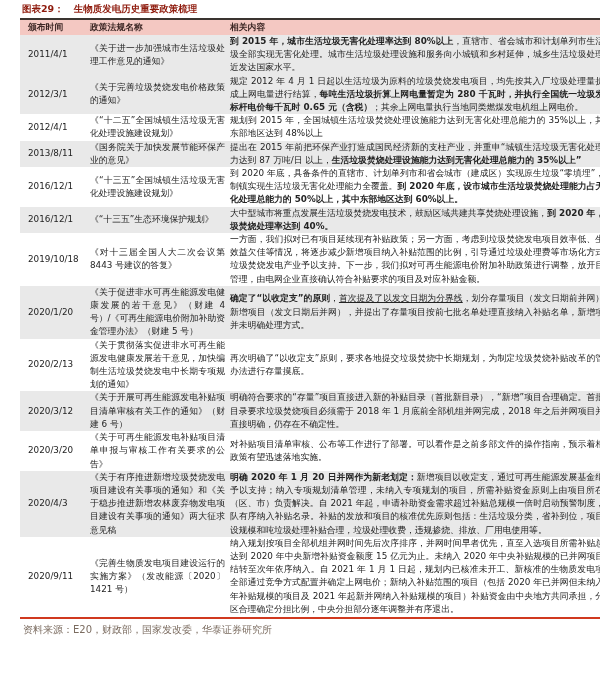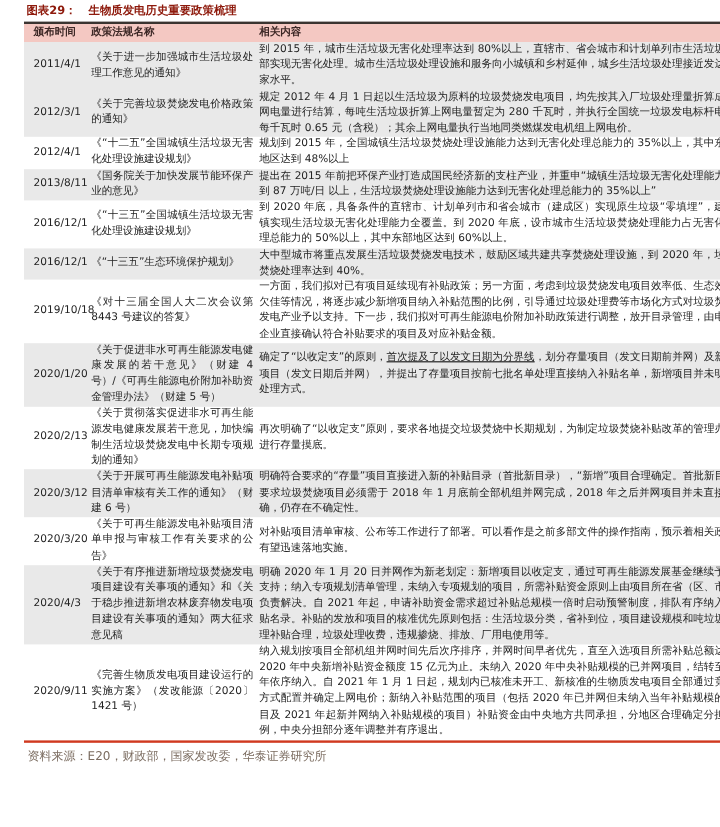--- a/index.html
+++ b/index.html
@@ -17,24 +17,24 @@
   .title-rule{height:2px;background:var(--rule-dark,#3a3430);}
   .table-wrap{position:relative;}
   .right-rule{position:absolute;top:0;right:0;width:2px;height:100%;background:var(--accent-red,#d0391f);}
   .hrow{
     display:flex;background:var(--header-bg,#f4c8c2);
     font-size:8.8px;font-weight:bold;color:#3c2725;
     line-height:13px;padding:1px 0;
   }
   .row{display:flex;font-size:8.8px;line-height:13.2px;align-items:center;}
   .row.alt{background:var(--row-alt-bg,#e9e9e9);}
-  .c-date{width:56px;padding:0 2px 0 8px;box-sizing:border-box;flex:none;}
+  .c-date{width:70px;padding:0 2px 0 8px;box-sizing:border-box;flex:none;}
   .c-name{width:140px;padding:0 5px 0 0;box-sizing:border-box;flex:none;text-align:justify;}
   .c-content{flex:1;padding:0 7px 0 0;box-sizing:border-box;text-align:justify;}
-  .seg-b{font-weight:normal;}
+  .seg-b{font-weight:bold;}
   .seg-u{text-decoration:underline;}
   .bottom-rule{height:2px;background:var(--accent-red,#d0391f);margin-top:1px;}
   .source-note{
     font-size:10px;color:var(--source-color,#7b6c60);
     padding:4px 0 0 3px;
   }
 </style>
 </head>
 <body>
 

